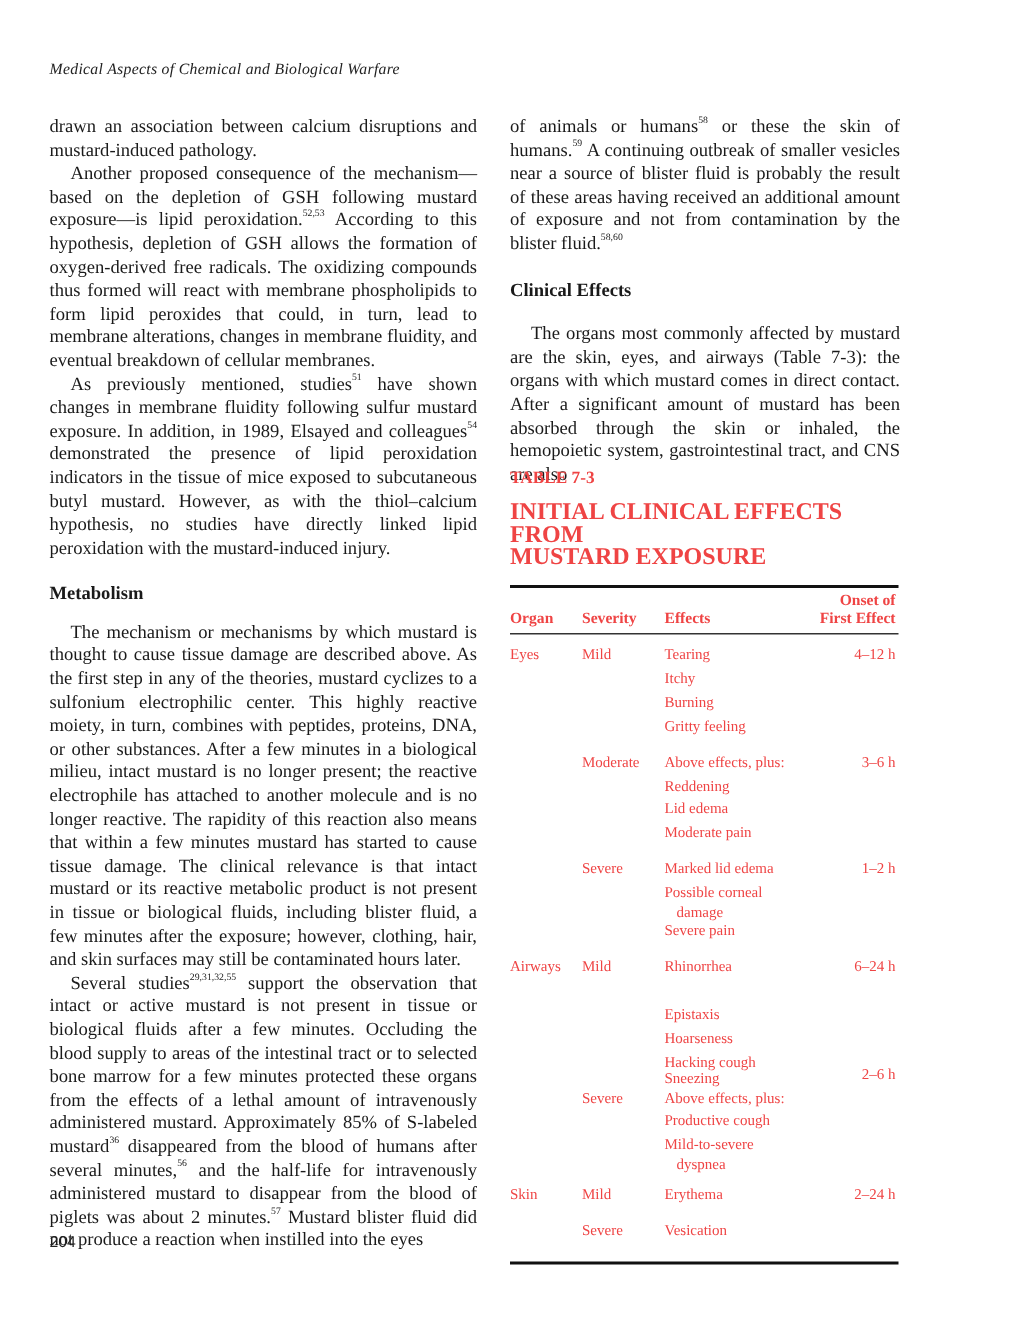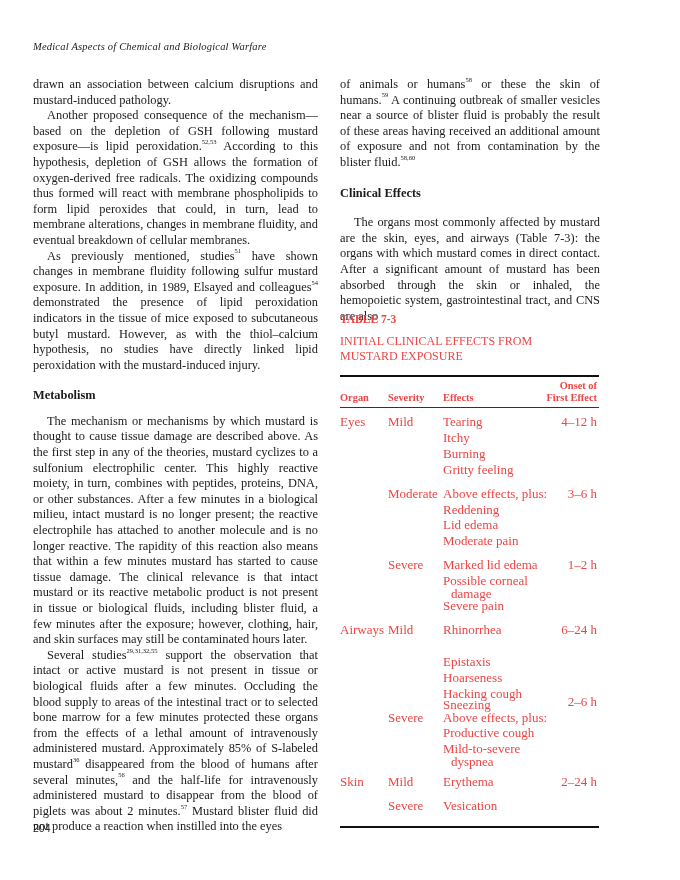--- a/index.html
+++ b/index.html
@@ -46,40 +46,40 @@
       left: 340px; top: 313px; width: 259px;
       font-family: "Liberation Serif", serif;
       color: #ef4444;
     }
     .table-label {
       font-weight: bold;
       font-size: 11.5px;
       margin-bottom: 9px;
     }
     .table-title {
-      font-weight: normal;
-      font-size: 12px;
+      font-weight: bold;
+      font-size: 16px;
       line-height: 15px;
     }
     .rule-thick {
       border-top: 2.4px solid #111;
       margin-top: 11px;
     }
     .thead {
       position: relative;
       height: 30px;
       font-weight: bold;
       font-size: 10.4px;
       line-height: 12px;
     }
     .thead span { position: absolute; text-align: right; }
     .rule-thin { border-top: 1px solid #333; }
     .tbody {
       position: relative;
-      font-size: 13px;
+      font-size: 10px;
       line-height: 12px;
     }
     .cell { position: absolute; white-space: nowrap; }
     .rule-bottom {
       position: absolute;
       left: 0; width: 259px;
       border-top: 2.4px solid #111;
     }
     .page-number {
       position: absolute;

